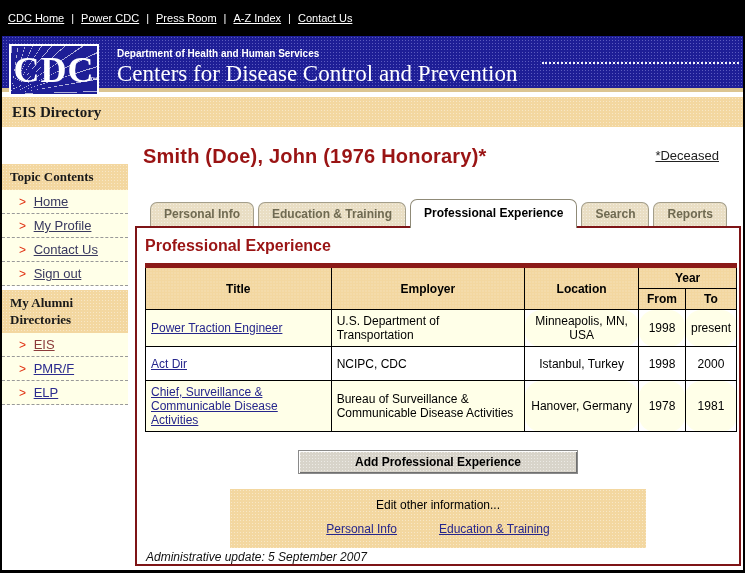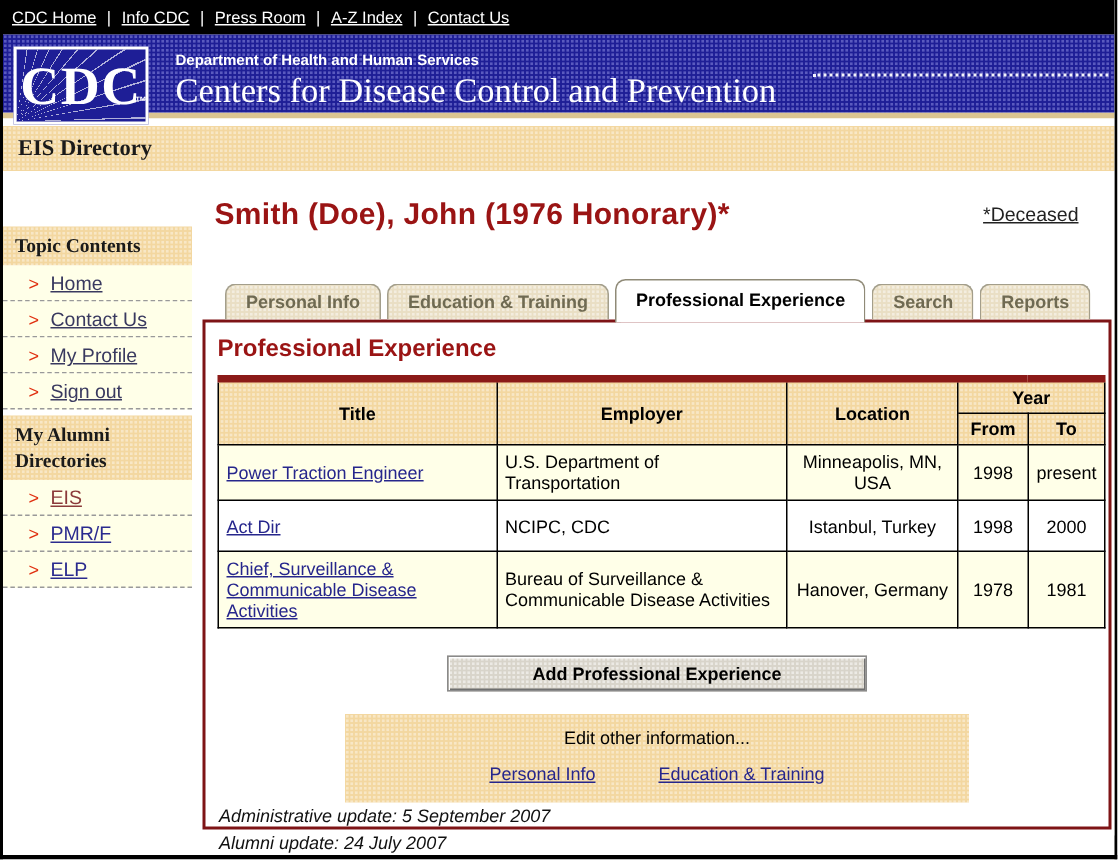--- a/index.html
+++ b/index.html
@@ -4,21 +4,21 @@
 <style>
   * { margin:0; padding:0; box-sizing:border-box; }
   body { font-family:"Liberation Sans", sans-serif; background:#fff; }
   .page {
     width:745px; height:573px; overflow:hidden; background:#fff;
     border-left:2px solid #000; border-right:2px solid #000; border-bottom:3px solid #000;
   }
 
   
   .topbar {
-    height:23px; background:#000; display:flex; align-items:center;
+    height:36px; background:#000; display:flex; align-items:center;
     padding-left:6px; font-size:11px; color:#fff; gap:7px;
   }
   .topbar a { color:#fff; text-decoration:underline; cursor:pointer; }
   .topbar .sep { color:#fff; }
 
   
   .masthead {
     position:relative; height:52px;
     background-color:#1E1E96;
     background-image:radial-gradient(rgba(140,140,225,0.55) 1px, transparent 1px);
@@ -106,21 +106,21 @@
   table.exp { border-collapse:collapse; width:592px; font-size:12px; color:#000;
     border-top:5px solid #8B1A18; }
   table.exp th, table.exp td { border:1px solid #000; }
   table.exp th {
     background-color:#F3D7A0;
     background-image:radial-gradient(rgba(255,255,255,0.4) 1px, transparent 1px);
     background-size:3px 3px;
     font-weight:bold; text-align:center; padding:3px 4px;
   }
   table.exp td { padding:4px 5px; }
-  td.c { text-align:center; }
+  td.c { text-align:center;border-radius:16px; }
   tr.row-odd td { background-color:#FFFFE8; }
   tr.row-even td { background-color:#FFFFFF; }
   .col-title { width:188px; } .col-emp { width:196px; } .col-loc { width:115px; }
   .col-from { width:47px; } .col-to { width:46px; }
   td a { color:#26268C; text-decoration:underline; cursor:pointer; }
   tr.row-odd td, tr.row-even td { height:34px; }
 
   
   .btn-row { text-align:center; margin-top:18px; }
   .add-btn {
@@ -149,21 +149,21 @@
   .footer-notes { margin-top:auto; padding:0 0 7px 1px; font-size:12px; font-style:italic; color:#111; line-height:1.5; }
 </style>
 </head>
 <body>
 
 <div class="page">
 
   <div class="topbar">
     <a>CDC Home</a>
     <span class="sep">|</span>
-    <a>Info CDC</a>
+    <a>Power CDC</a>
     <span class="sep">|</span>
     <a>Press Room</a>
     <span class="sep">|</span>
     <a>A-Z Index</a>
     <span class="sep">|</span>
     <a>Contact Us</a>
   </div>
 
   <div class="masthead">
     <div class="cdc-logo">
@@ -189,25 +189,25 @@
     <div class="sidebar">
       <div class="side-section">
         <div class="side-header">Topic Contents</div>
         <ul class="side-list">
           <li class="side-item">
             <span class="bullet">&gt;</span>
             <a>Home</a>
           </li>
           <li class="side-item">
             <span class="bullet">&gt;</span>
+            <a>My Profile</a>
+          </li>
+          <li class="side-item">
+            <span class="bullet">&gt;</span>
             <a>Contact Us</a>
-          </li>
-          <li class="side-item">
-            <span class="bullet">&gt;</span>
-            <a>My Profile</a>
           </li>
           <li class="side-item">
             <span class="bullet">&gt;</span>
             <a>Sign out</a>
           </li>
         </ul>
       </div>
       <div class="side-section">
         <div class="side-header">My Alumni Directories</div>
         <ul class="side-list">

